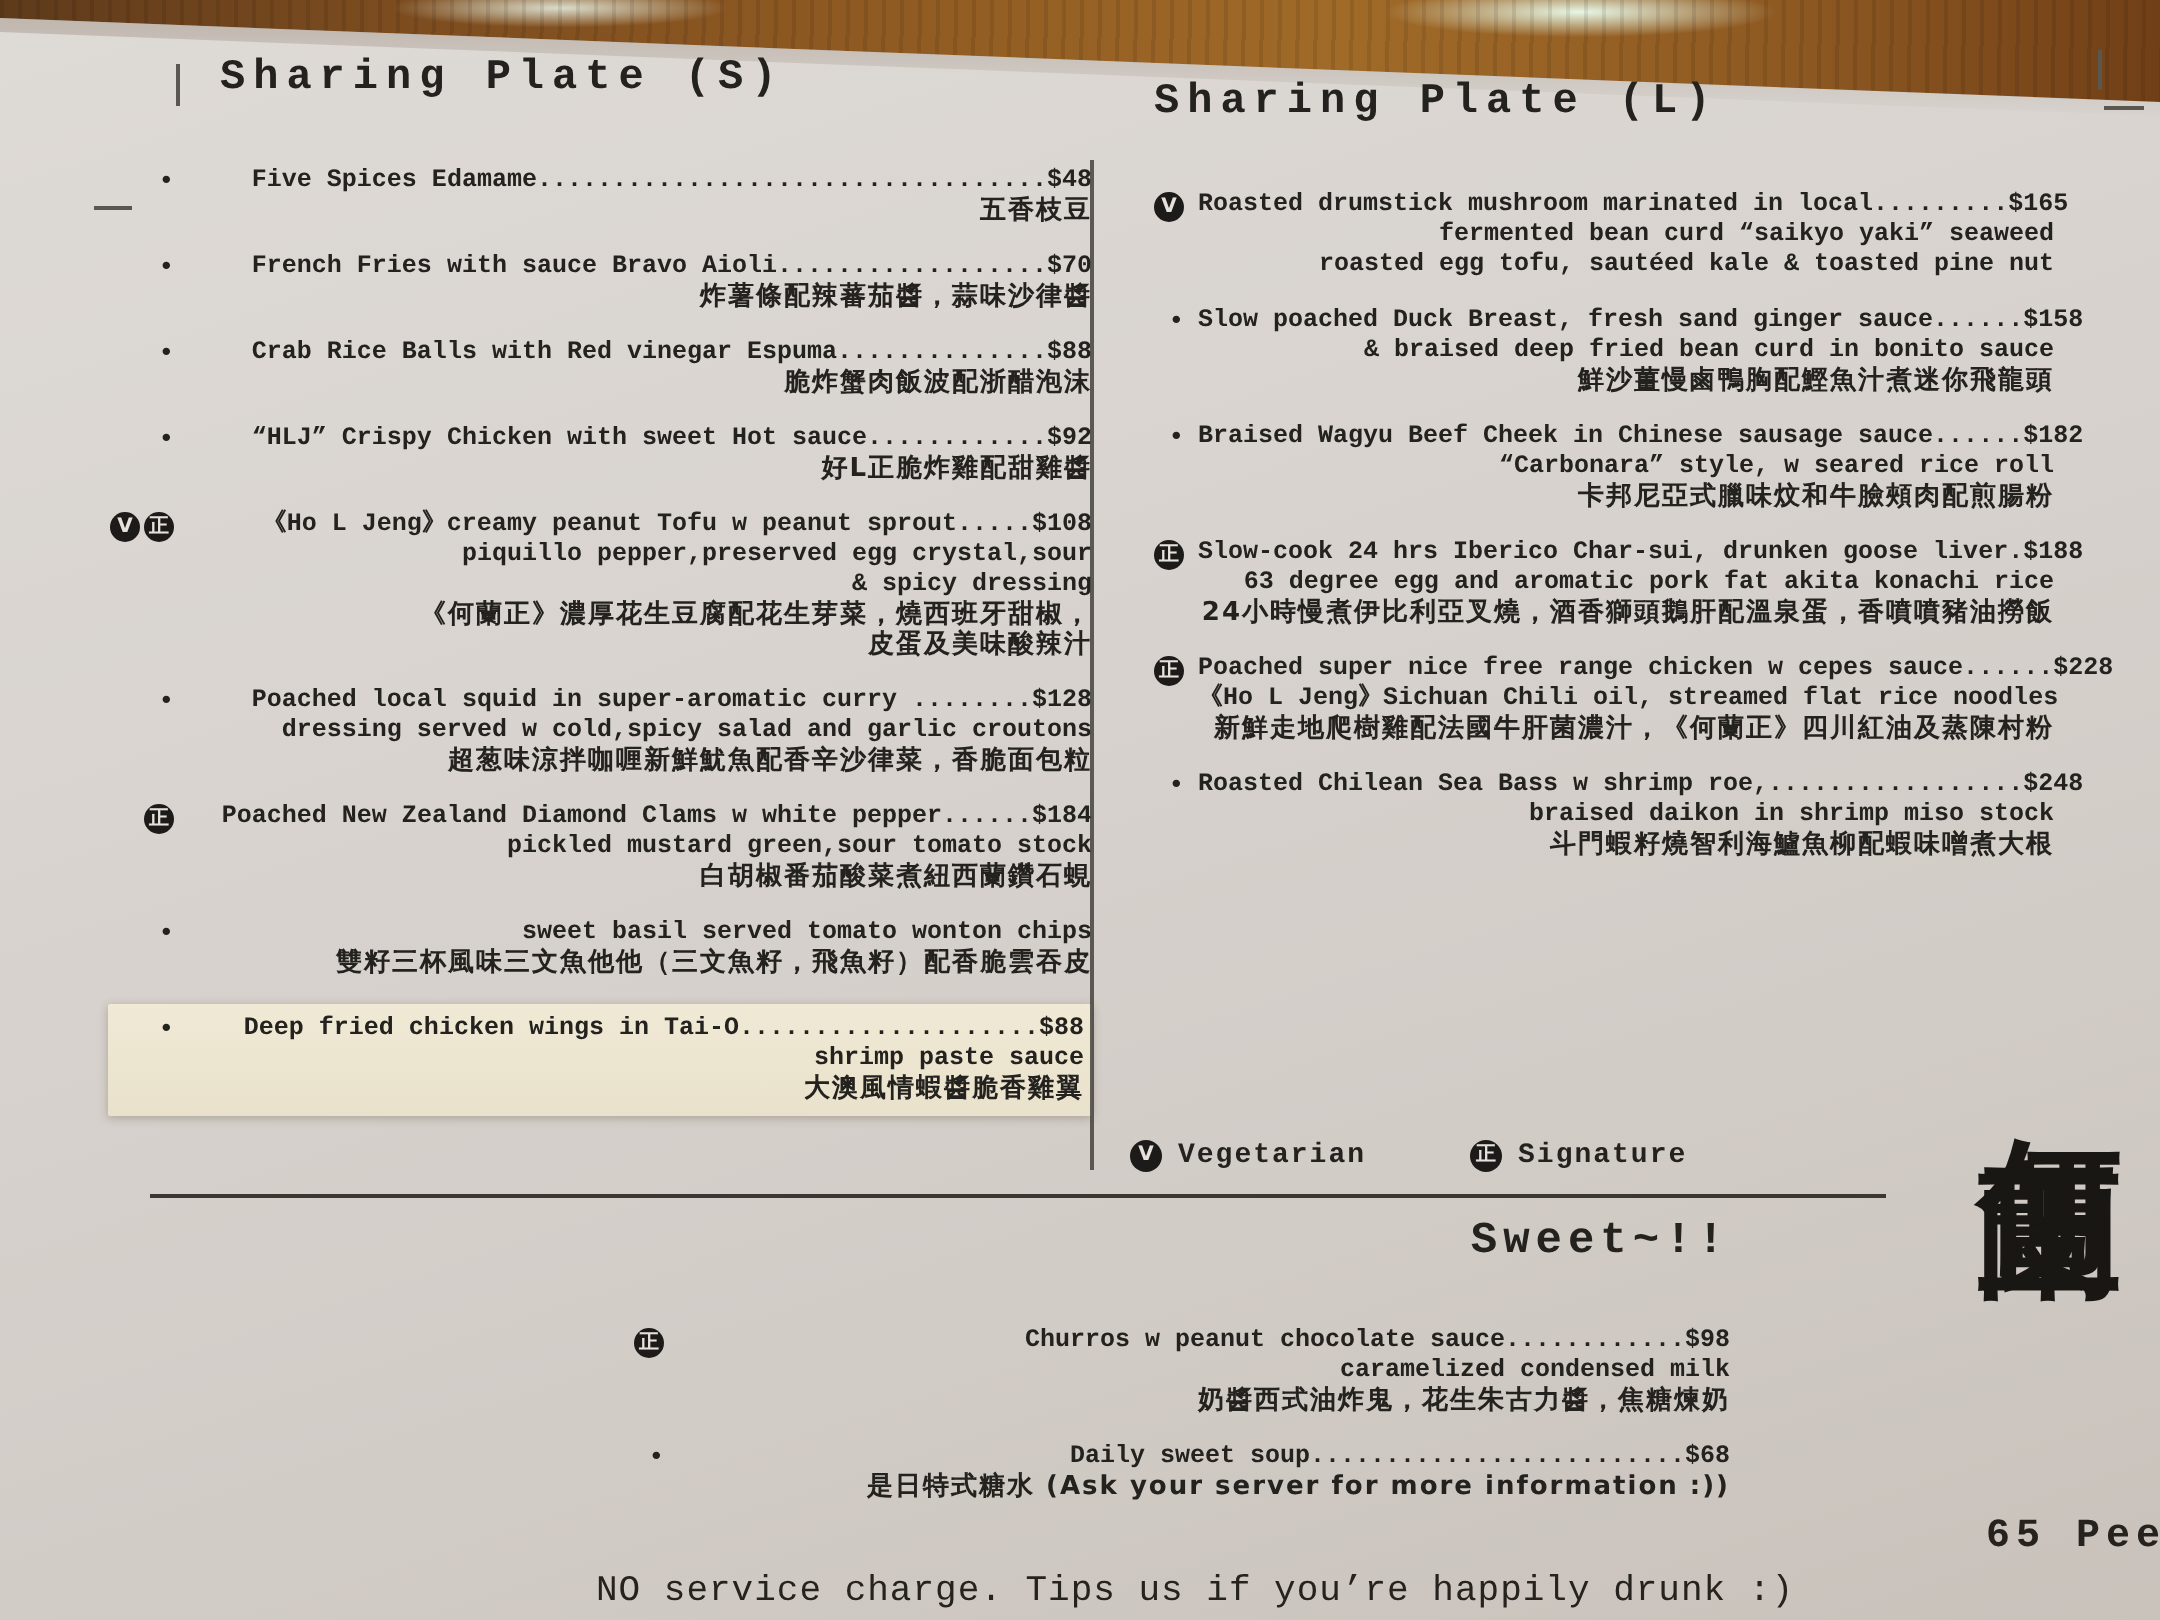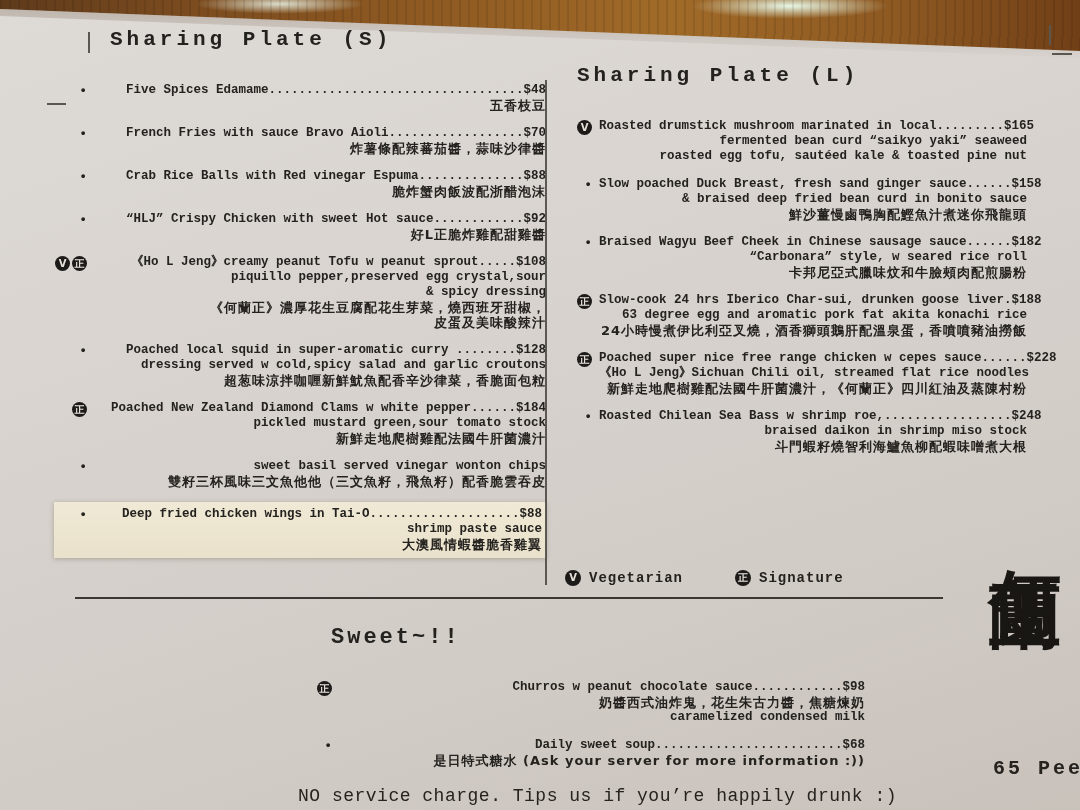--- a/index.html
+++ b/index.html
@@ -32,21 +32,21 @@
 
   
   .mark{position:absolute;background:#5a5650;}
   .col-title{
     font-size:21px;font-weight:700;letter-spacing:4px;color:#24221f;
     margin:0 0 32px 50px;white-space:nowrap;
   }
   .menu-col{position:absolute;}
   #col-left{left:60px;top:28px;width:486px;}
   #col-right{left:565px;top:40px;width:462px;}
-  #col-right .col-title{margin-left:12px;margin-top:24px;}
+  #col-right .col-title{margin-left:12px;}
 
   .item{display:flex;margin-bottom:13px;color:#24221f;}
   .marker{flex:none;width:34px;display:flex;justify-content:flex-end;gap:2px;
     padding-right:7px;box-sizing:border-box;align-items:flex-start;padding-top:1px;}
   .bullet{font-size:13px;line-height:13px;font-weight:700;}
   .icon-circle{
     display:inline-block;flex:none;width:15px;height:15px;border-radius:50%;
     background:#1d1b19;color:#e6e1da;font-size:10px;line-height:15px;
     text-align:center;font-weight:700;font-family:"DejaVu Sans",sans-serif;}
   .lines{flex:1;min-width:0;}
@@ -59,21 +59,21 @@
 
   #divider-v{position:absolute;left:545px;top:80px;width:1.5px;height:505px;background:#454340;opacity:.85;}
   #divider-h{position:absolute;left:75px;top:597px;width:868px;height:2px;background:#3b3834;}
 
   #legend{position:absolute;left:565px;top:570px;display:flex;gap:52px;align-items:center;color:#24221f;}
   .legend-entry{display:flex;align-items:center;gap:8px;}
   .legend-entry .icon-circle{width:16px;height:16px;line-height:16px;}
   .legend-label{font-size:14px;font-weight:700;letter-spacing:1px;}
 
   #sweet{position:absolute;left:305px;top:608px;width:560px;}
-  #sweet .col-title{margin:17px 0 30px 26px;letter-spacing:3px;font-size:22px;}
+  #sweet .col-title{margin:0 0 30px 26px;letter-spacing:3px;font-size:22px;text-align:right;}
 
   #footer-note{position:absolute;left:298px;top:786px;width:782px;
     font-size:18px;font-weight:400;color:#26231f;white-space:nowrap;letter-spacing:.5px;}
 
   #brand-name{
     position:absolute;left:984px;top:512px;height:250px;width:84px;
     writing-mode:vertical-rl;text-orientation:upright;
     font-family:"DejaVu Sans","Liberation Sans",sans-serif;
     font-size:72px;font-weight:700;color:#191714;line-height:84px;letter-spacing:8px;}
   #brand-address{
@@ -156,29 +156,29 @@
           <div class="line zh">超葱味涼拌咖喱新鮮魷魚配香辛沙律菜，香脆面包粒</div>
         </div>
       </div>
       <div class="item">
         <span class="marker">
           <span class="icon-circle">正</span>
         </span>
         <div class="lines">
           <div class="line l1">Poached New Zealand Diamond Clams w white pepper......$184</div>
           <div class="line en">pickled mustard green,sour tomato stock</div>
-          <div class="line zh">新鮮走地爬樹雞配法國牛肝菌濃汁</div>
-        </div>
-      </div>
-      <div class="item">
-        <span class="marker">
-          <span class="bullet">•</span>
-        </span>
-        <div class="lines">
-          <div class="line en">sweet basil served vinegar wonton chips</div>
+          <div class="line zh">白胡椒番茄酸菜煮紐西蘭鑽石蜆</div>
+        </div>
+      </div>
+      <div class="item">
+        <span class="marker">
+          <span class="bullet">•</span>
+        </span>
+        <div class="lines">
+          <div class="line en">sweet basil served tomato wonton chips</div>
           <div class="line zh">雙籽三杯風味三文魚他他（三文魚籽，飛魚籽）配香脆雲吞皮</div>
         </div>
       </div>
       <div class="item highlight">
         <span class="marker">
           <span class="bullet">•</span>
         </span>
         <div class="lines">
           <div class="line l1">Deep fried chicken wings in Tai-O....................$88</div>
           <div class="line en">shrimp paste sauce</div>
@@ -270,22 +270,22 @@
 
 <div class="menu-col" id="sweet">
   <h2 class="col-title">Sweet~!!</h2>
   <div id="sweet-items">
       <div class="item">
         <span class="marker">
           <span class="icon-circle">正</span>
         </span>
         <div class="lines">
           <div class="line l1">Churros w peanut chocolate sauce............$98</div>
+          <div class="line en">caramelized condensed milk</div>
           <div class="line zh">奶醬西式油炸鬼，花生朱古力醬，焦糖煉奶</div>
-          <div class="line en">caramelized condensed milk</div>
         </div>
       </div>
       <div class="item">
         <span class="marker">
           <span class="bullet">•</span>
         </span>
         <div class="lines">
           <div class="line l1">Daily sweet soup.........................$68</div>
           <div class="line zh">是日特式糖水 (Ask your server for more information :))</div>
         </div>

